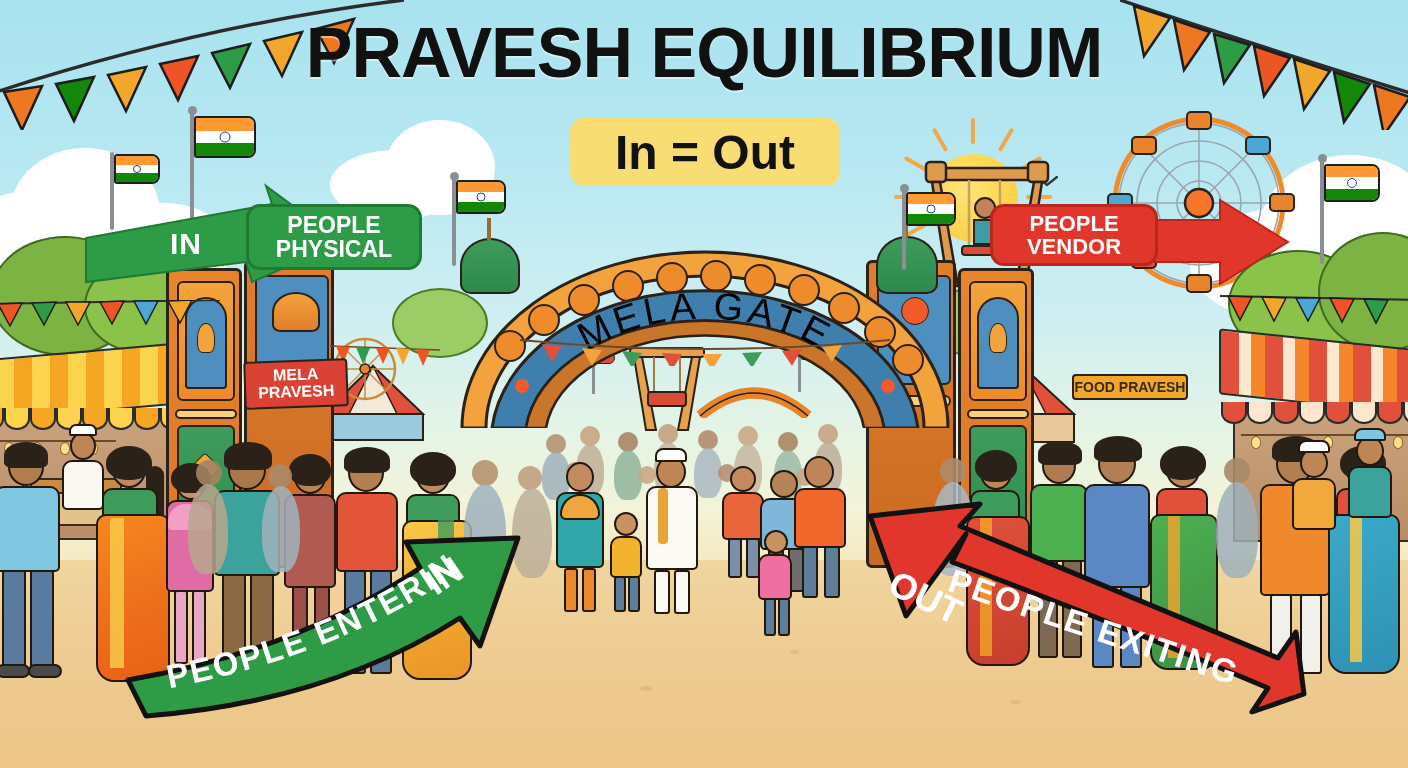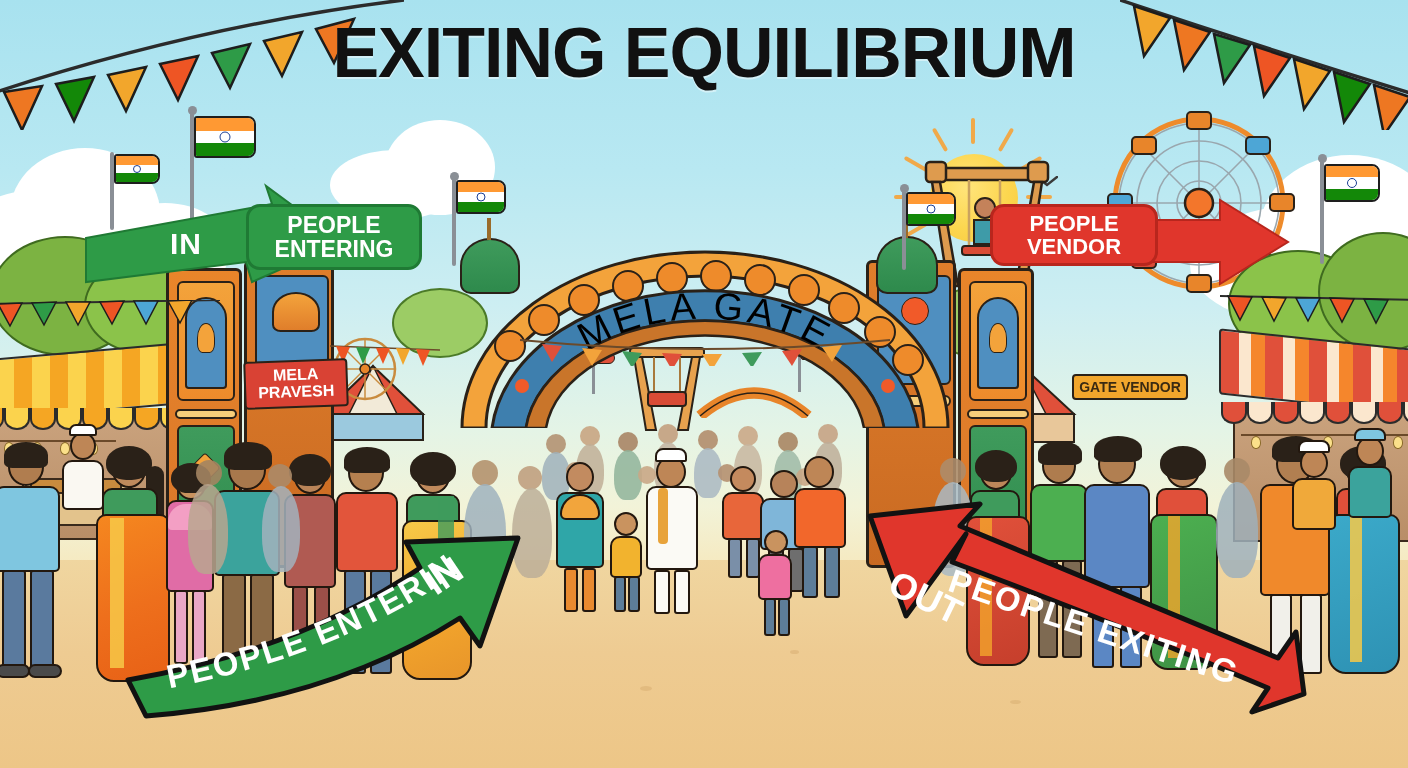--- a/index.html
+++ b/index.html
@@ -693,34 +693,34 @@
   </div>
 
   <div class="minisign" style="left:244px;top:360px;width:104px;height:48px;background:#D94234;border:2.5px solid #2a2118;color:#fff;font-size:16px;transform:rotate(-2deg);">
     <div style="display:flex;flex-direction:column;">
       <span>MELA</span>
       <span>PRAVESH</span>
     </div>
   </div>
 
   <div class="minisign" style="left:1072px;top:374px;width:116px;height:26px;background:#F2A62C;border:2.5px solid #2a2118;color:#3a2a12;font-size:14px;">
-    <span>GATE VENDOR</span>
+    <span>FOOD PRAVESH</span>
   </div>
 
   <div class="arrowwrap" style="left:86px;top:186px;">
     <svg width="300" height="110" viewBox="0 0 300 110">
       <path d="M0 52 L186 18 L180 0 L256 56 L166 96 L160 76 L0 96 Z" fill="#2E9B47" stroke="#1f7a34" stroke-width="2"></path>
       <text x="84" y="68" font-size="30" letter-spacing="1">IN</text>
     </svg>
   </div>
 
   <div class="signbox green" style="left:246px;top:204px;width:176px;height:66px;font-size:23px;">
     <div style="display:flex;flex-direction:column;align-items:center;">
       <span>PEOPLE</span>
-      <span>ENTERING</span>
+      <span>PHYSICAL</span>
     </div>
   </div>
 
   <div class="arrowwrap" style="left:1070px;top:198px;">
     <svg width="220" height="90" viewBox="0 0 220 90">
       <path d="M0 22 L150 22 L150 2 L218 44 L150 86 L150 64 L0 64 Z" fill="#E0362C" stroke="#b8261d" stroke-width="2"></path>
     </svg>
   </div>
 
   <div class="signbox red" style="left:990px;top:204px;width:168px;height:62px;font-size:22px;">
@@ -749,17 +749,18 @@
         <path id="redTextPath" d="M86 74 Q250 130 396 176"></path>
       </defs>
       <path d="M118 22 L104 50 Q260 108 420 176 L404 200 L456 182 L448 120 L430 146 Q268 78 112 14 L132 -8 L22 4 L58 104 Z" fill="#E0362C" stroke="#121212" stroke-width="5" stroke-linejoin="round"></path>
       <text font-size="33" letter-spacing="2">
         <textPath href="#redTextPath" startOffset="4%">PEOPLE EXITING</textPath>
       </text>
       <text x="38" y="80" font-size="36" transform="rotate(26 38 80)">OUT</text>
     </svg>
   </div>
 
-  <div class="title" style="top:18px;font-size:70px;line-height:1.0;">EXITING EQUILIBRIUM</div>
-
+  <div class="title" style="top:18px;font-size:70px;line-height:1.0;">PRAVESH EQUILIBRIUM</div>
+
+  <div class="eqbadge" style="left:570px;top:118px;width:270px;height:68px;font-size:48px;">In = Out</div>
 
 
 </div>
 
 </body></html>

